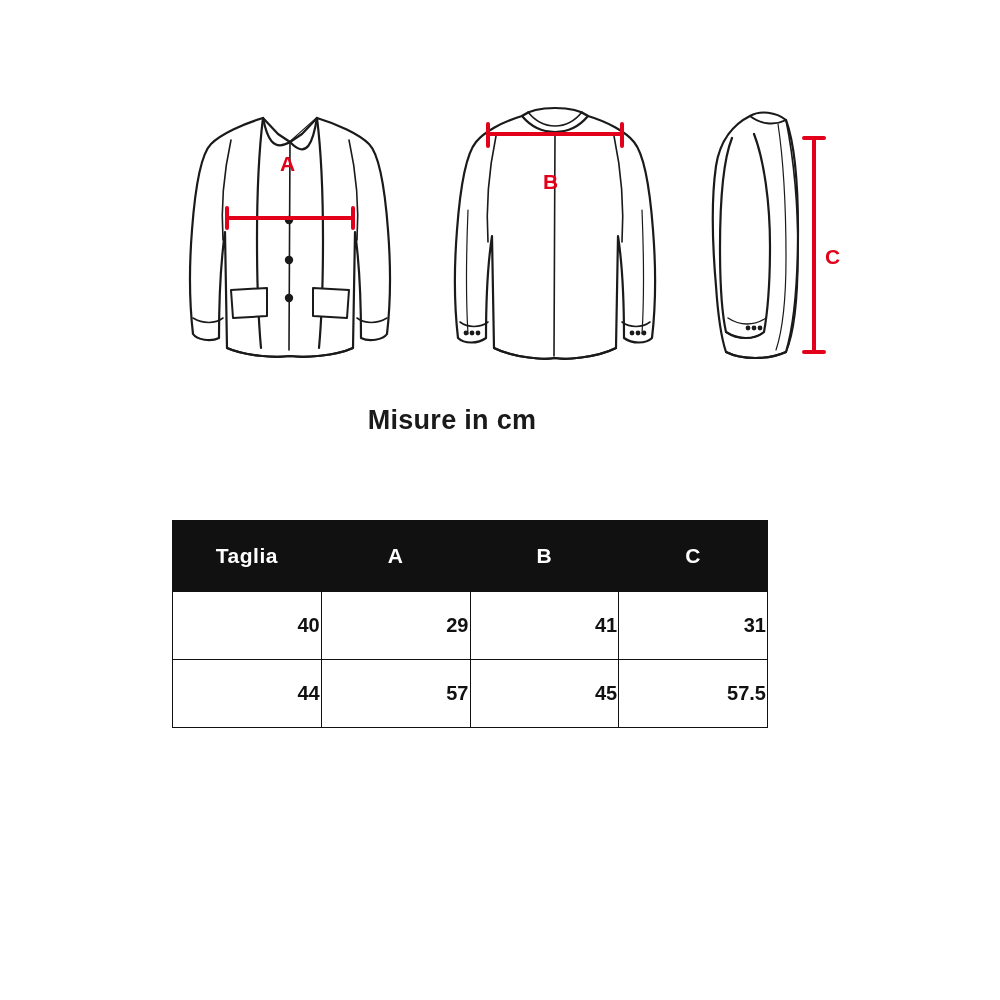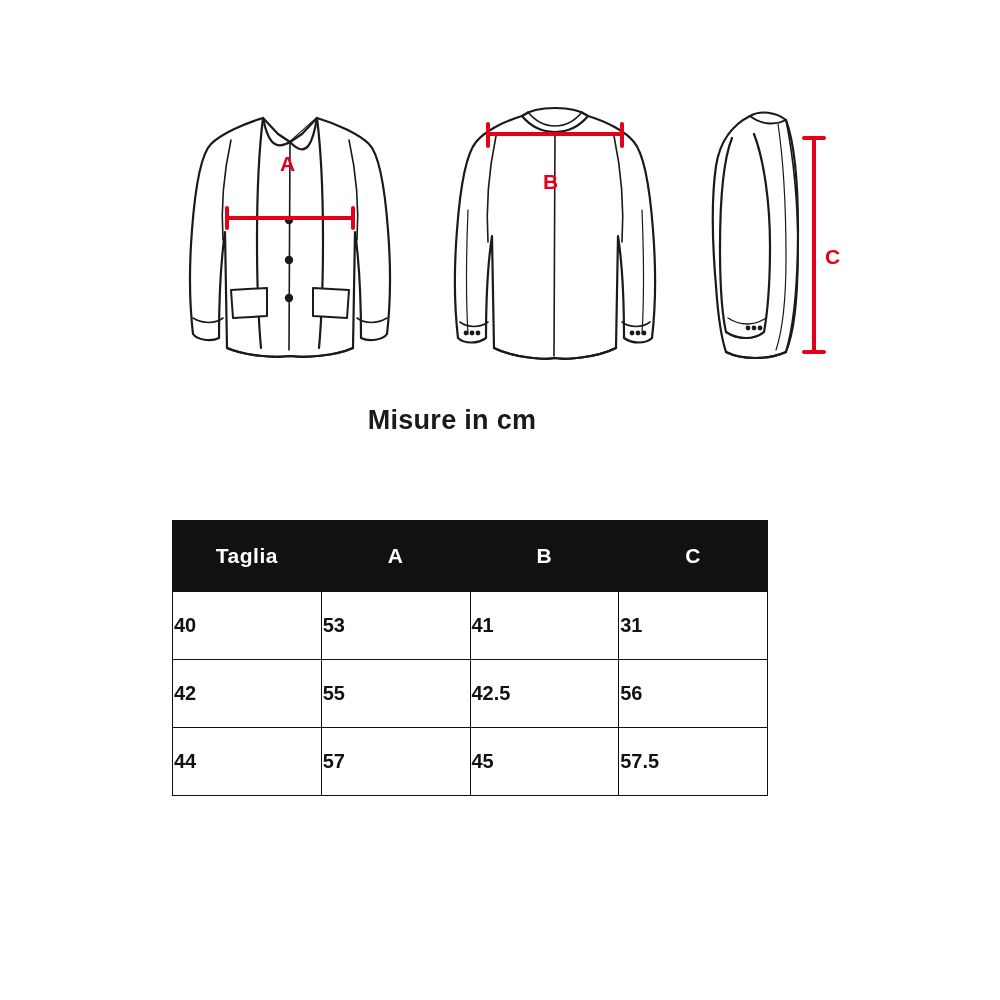--- a/index.html
+++ b/index.html
@@ -74,21 +74,21 @@
     margin-top: 32px;
   }
   table.size-table {
     border-collapse: collapse;
     width: 100%;
     table-layout: fixed;
   }
   table.size-table th,
   table.size-table td {
     border: 1px solid #111111;
-    text-align: left;
+    text-align: right;
     font-weight: bold;
     font-size: 20px;
     height: 65px;
     vertical-align: middle;
     color: #111111;
   }
   table.size-table thead th {
     background: #111111;
     color: #ffffff;
     font-size: 21px;
@@ -251,29 +251,23 @@
         <tr>
           <th class="col-label">Taglia</th>
           <th class="col-label">A</th>
           <th class="col-label">B</th>
           <th class="col-label">C</th>
         </tr>
       </thead>
       <tbody>
         <tr>
           <td>40</td>
-          <td>53</td>
+          <td>29</td>
           <td>41</td>
           <td>31</td>
-        </tr>
-        <tr>
-          <td>42</td>
-          <td>55</td>
-          <td>42.5</td>
-          <td>56</td>
         </tr>
         <tr>
           <td>44</td>
           <td>57</td>
           <td>45</td>
           <td>57.5</td>
         </tr>
       </tbody>
     </table>
   </div>

